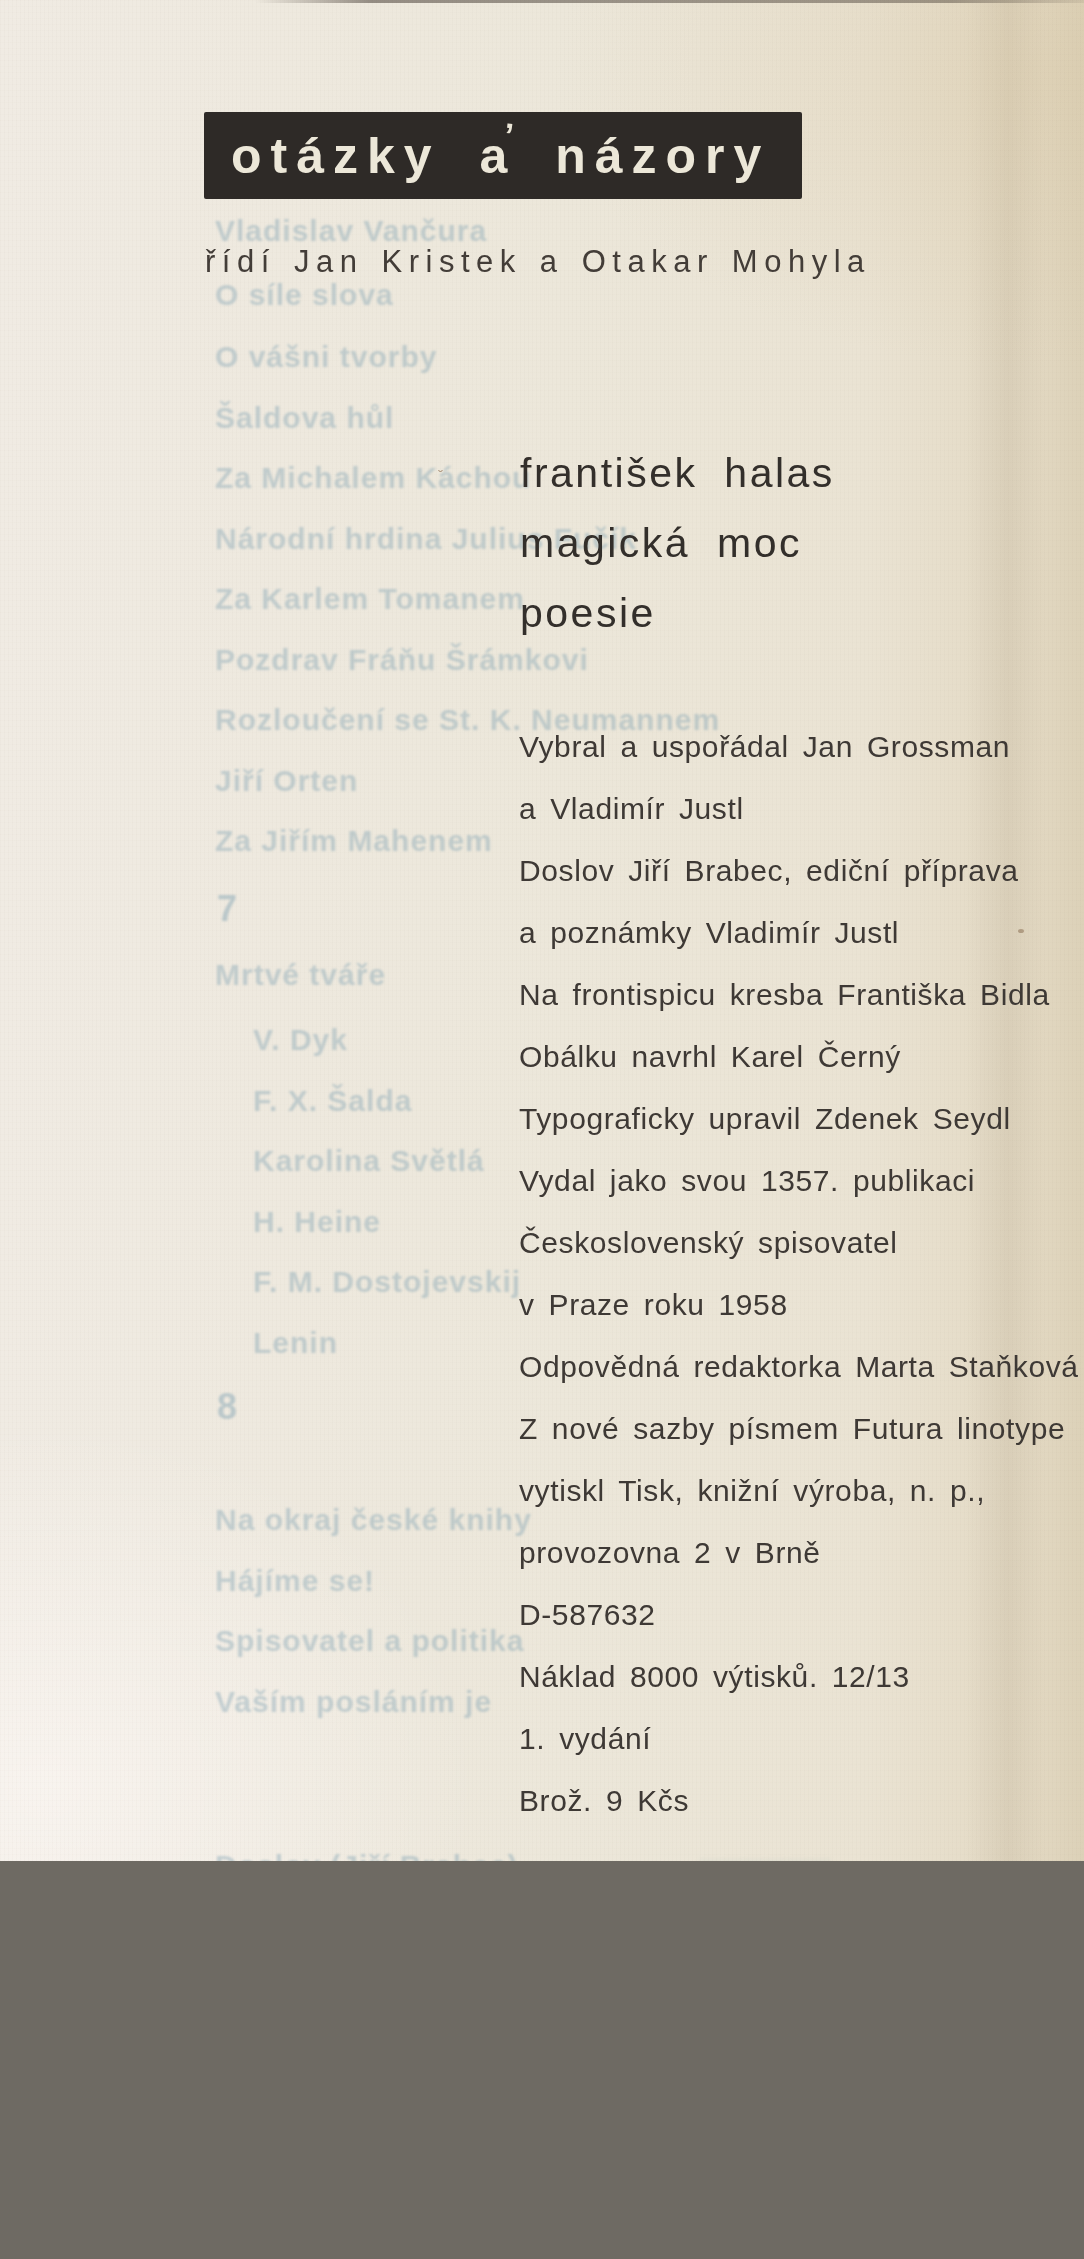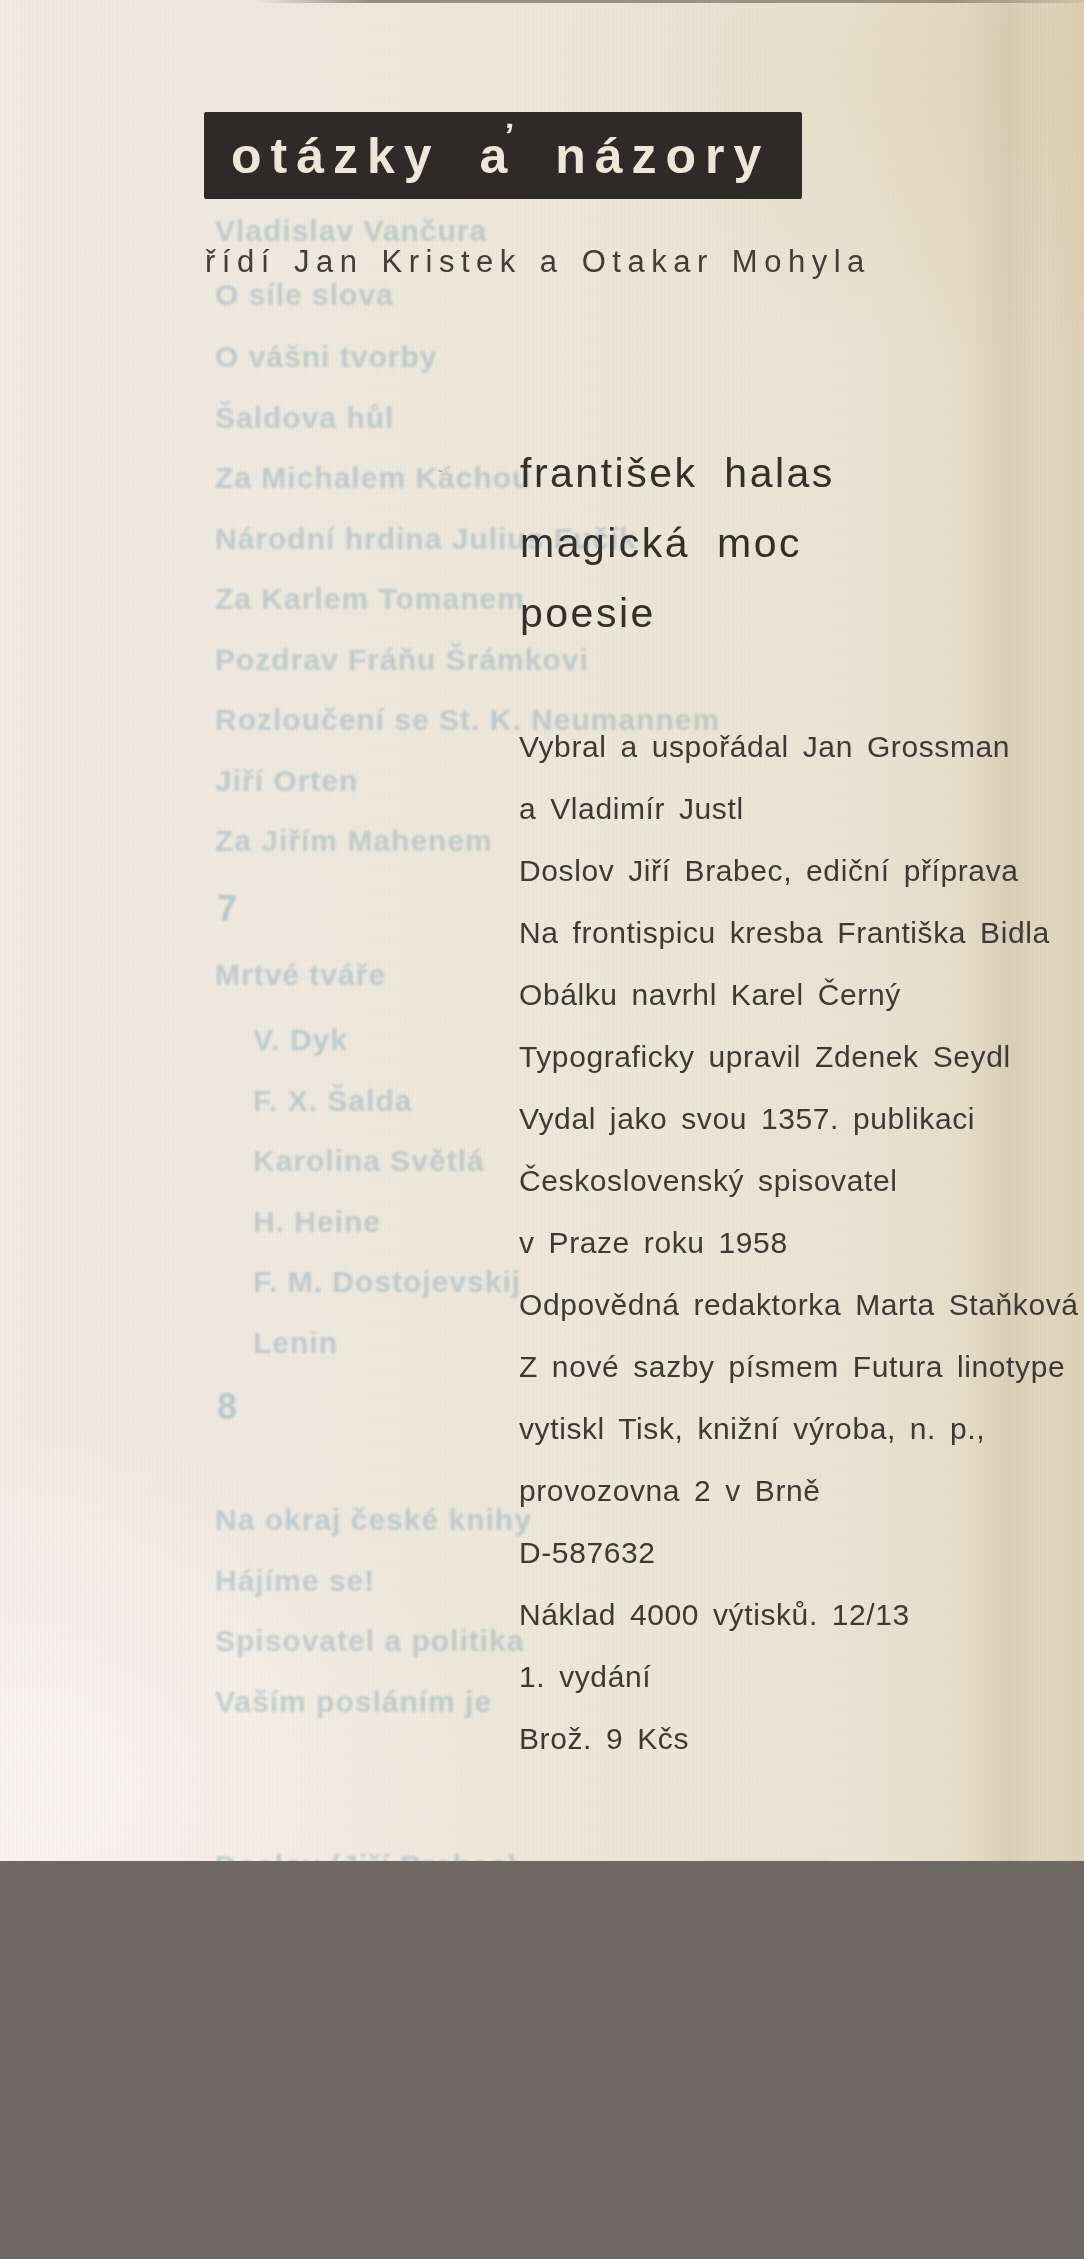--- a/index.html
+++ b/index.html
@@ -119,32 +119,33 @@
   <div class="title-block">
     <div>františek halas</div>
     <div>magická moc</div>
     <div>poesie</div>
   </div>
 
   <div class="colophon">
     <div>Vybral a uspořádal Jan Grossman</div>
     <div>a Vladimír Justl</div>
     <div>Doslov Jiří Brabec, ediční příprava</div>
+    <div>a poznámky Vladimír Justl</div>
     <div>Na frontispicu kresba Františka Bidla</div>
     <div>Obálku navrhl Karel Černý</div>
     <div>Typograficky upravil Zdenek Seydl</div>
     <div>Vydal jako svou 1357. publikaci</div>
     <div>Československý spisovatel</div>
     <div>v Praze roku 1958</div>
     <div>Odpovědná redaktorka Marta Staňková</div>
     <div>Z nové sazby písmem Futura linotype</div>
     <div>vytiskl Tisk, knižní výroba, n. p.,</div>
     <div>provozovna 2 v Brně</div>
     <div>D-587632</div>
-    <div>Náklad 4000 výtisků. 12/13</div>
+    <div>Náklad 8000 výtisků. 12/13</div>
     <div>1. vydání</div>
     <div>Brož. 9 Kčs</div>
   </div>
 
   <div class="speck" style="left:438px;top:468px;">ˇ</div>
   <div class="speck-dot" style="left:1018px;top:929px;"></div>
   <div class="speck-dot" style="left:1004px;top:1875px;width:4px;height:3px;"></div>
 
 </div>
 

